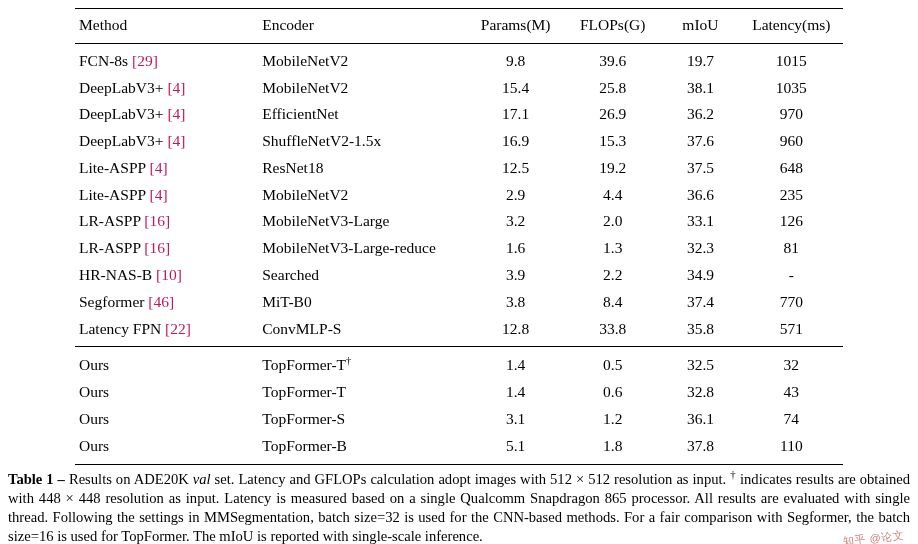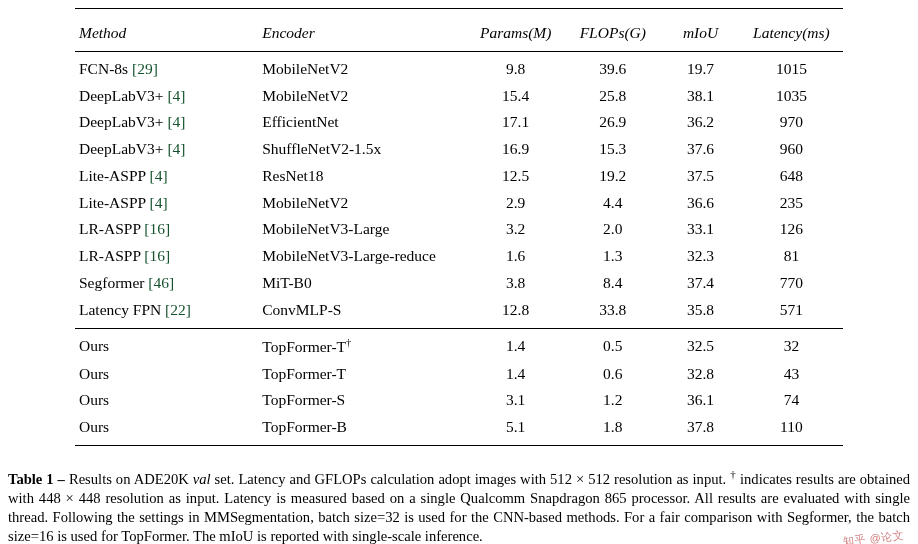--- a/index.html
+++ b/index.html
@@ -45,36 +45,35 @@
   .col-params  { width: 98px; }
   .col-flops   { width: 98px; }
   .col-miou    { width: 80px; }
   .col-latency { width: 104px; }
 
   .rule-top td, .rule-top th { border-top: 1.6px solid #000; }
   .rule-mid td, .rule-mid th { border-top: 0.9px solid #000; }
   .rule-bot td, .rule-bot th { border-bottom: 1.6px solid #000; }
 
   thead tr.head-row th {
-    padding-top: 13px;
+    padding-top: 5px;
     padding-bottom: 6px;
-    font-style: italic;
   }
   tbody tr.first-body td {
     padding-top: 6px;
   }
   tbody tr.group-start td {
     padding-top: 6px;
   }
   tbody tr.group-end td {
     padding-bottom: 6px;
     text-align: center;
   }
   .cite {
-    color: #14532d;
+    color: #be185d;
   }
   .sup {
     font-size: 10.5px;
     vertical-align: super;
   }
   .caption {
     position: absolute;
     left: 8px;
     right: 8px;
     top: 459px;
@@ -191,20 +190,28 @@
         </tr>
         <tr>
           <td class="left"><span>LR-ASPP</span> <span class="cite">[16]</span></td>
           <td class="left">MobileNetV3-Large-reduce</td>
           <td>1.6</td>
           <td>1.3</td>
           <td>32.3</td>
           <td>81</td>
         </tr>
         <tr>
+          <td class="left"><span>HR-NAS-B</span> <span class="cite">[10]</span></td>
+          <td class="left">Searched</td>
+          <td>3.9</td>
+          <td>2.2</td>
+          <td>34.9</td>
+          <td>-</td>
+        </tr>
+        <tr>
           <td class="left"><span>Segformer</span> <span class="cite">[46]</span></td>
           <td class="left">MiT-B0</td>
           <td>3.8</td>
           <td>8.4</td>
           <td>37.4</td>
           <td>770</td>
         </tr>
         <tr class="group-end">
           <td class="left"><span>Latency FPN</span> <span class="cite">[22]</span></td>
           <td class="left">ConvMLP-S</td>

